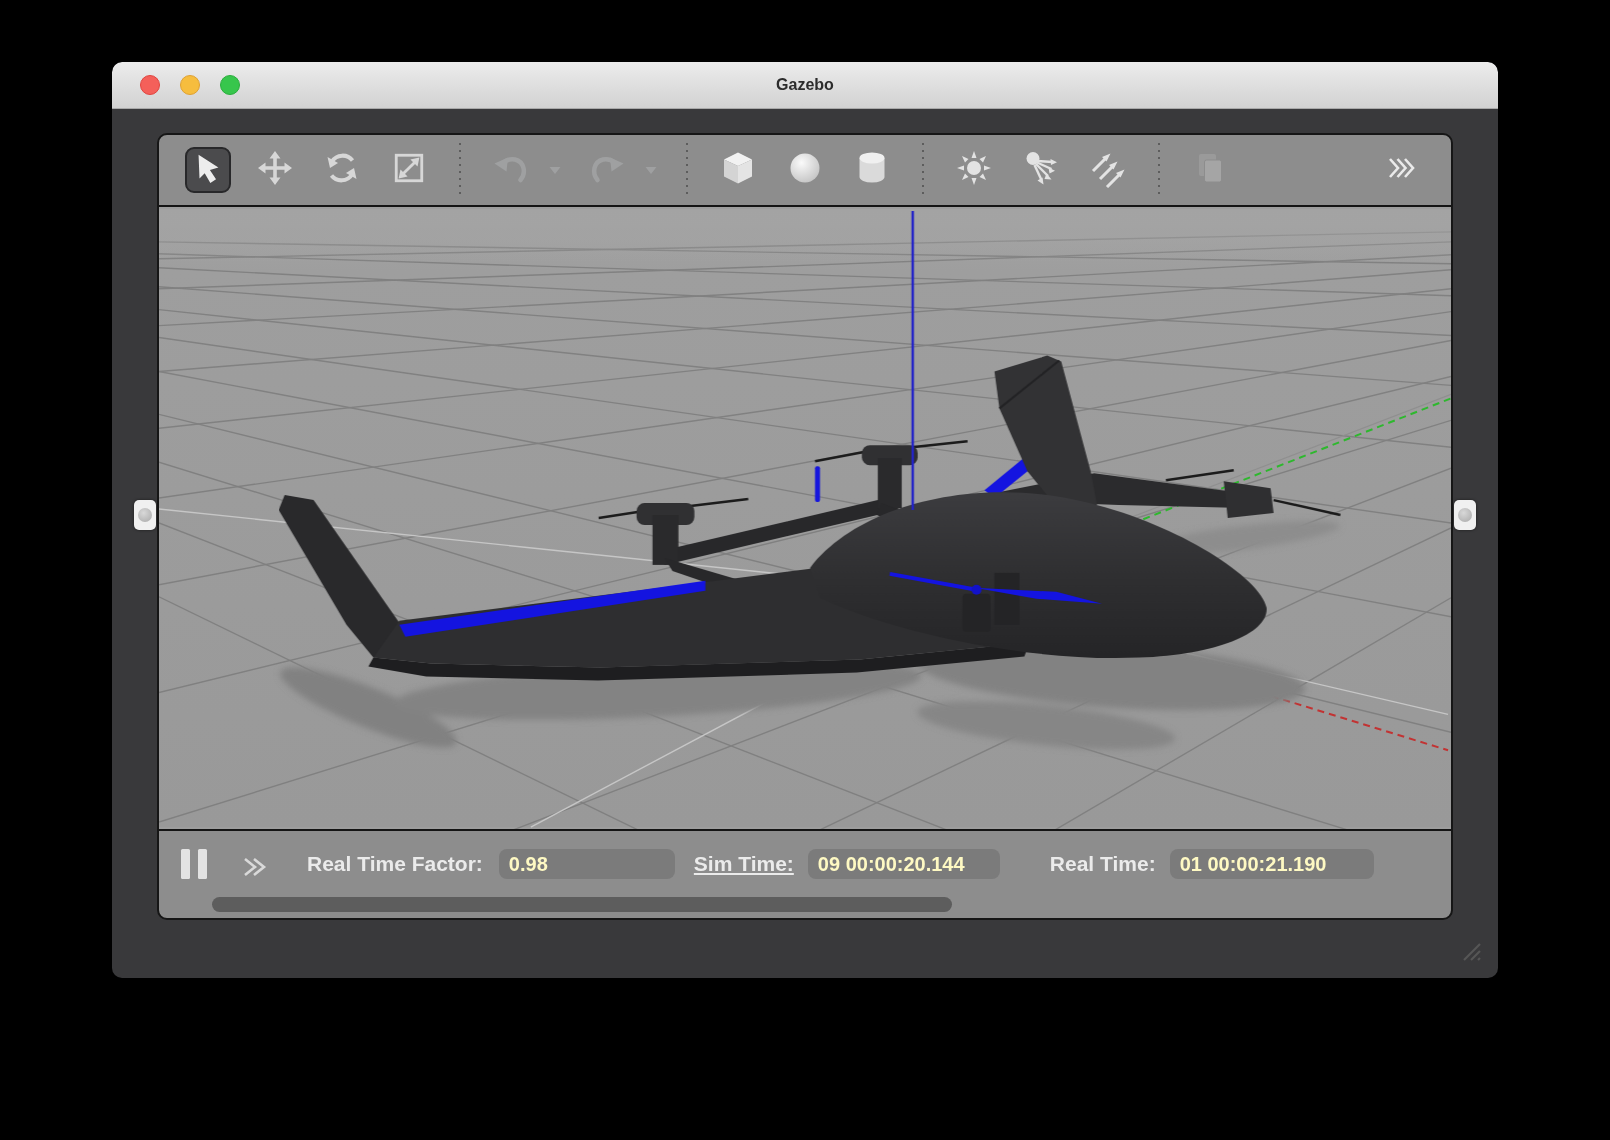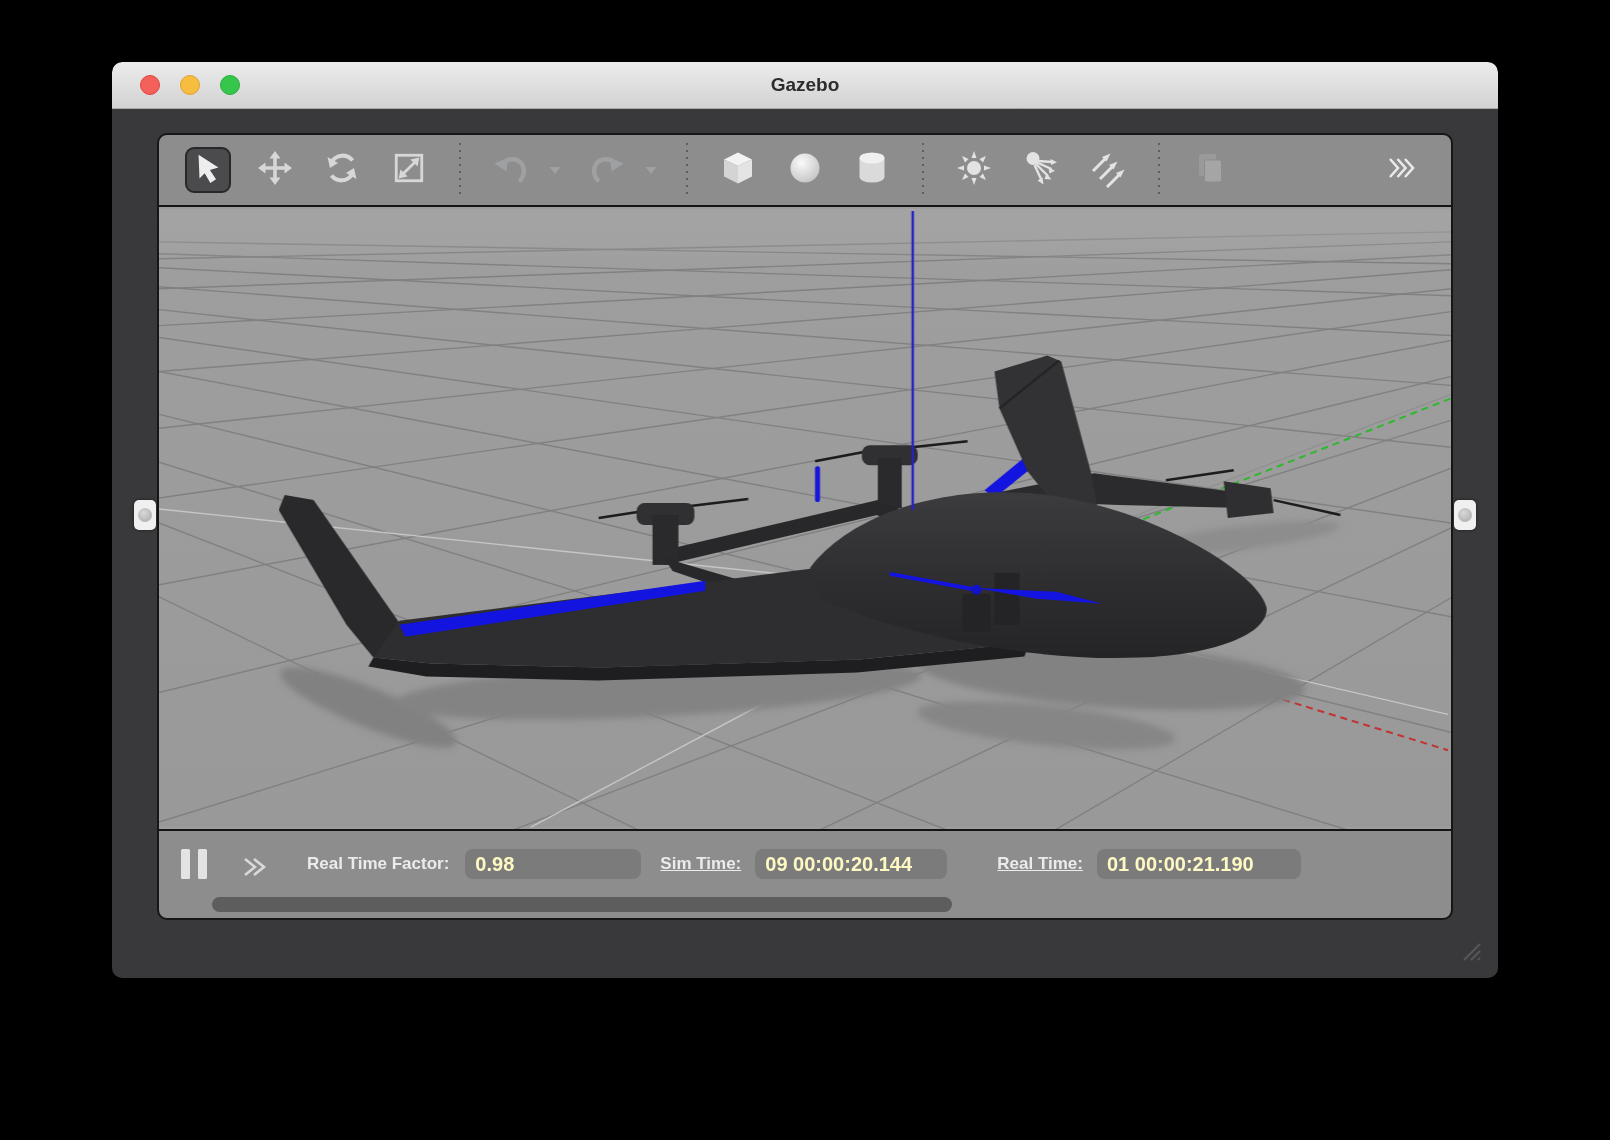--- a/index.html
+++ b/index.html
@@ -3,21 +3,21 @@
 <meta charset="utf-8">
 <style>
   html,body{margin:0;padding:0;background:#000;width:1610px;height:1140px;
     font-family:"Liberation Sans",sans-serif;-webkit-font-smoothing:antialiased;}
   #window{position:absolute;left:112px;top:62px;width:1386px;height:916px;
     background:#39393b;border-radius:10px;overflow:hidden;box-shadow:0 18px 50px rgba(0,0,0,.7);}
   
   #titlebar{position:relative;height:46px;background:linear-gradient(#ececec,#d2d2d2);
     border-bottom:1px solid #a9a9a9;border-radius:10px 10px 0 0;}
   #title{position:absolute;left:0;right:0;top:0;height:46px;line-height:46px;text-align:center;
-    font-size:19px;font-weight:600;color:#2c2c2c;}
+    font-size:16px;font-weight:600;color:#2c2c2c;}
   .tl{position:absolute;top:13px;width:20px;height:20px;border-radius:50%;}
   .tl.red{left:28px;background:#f4605a;border:1px solid #e0443f;box-sizing:border-box;}
   .tl.yellow{left:68px;background:#f6bd3e;border:1px solid #dfa133;box-sizing:border-box;}
   .tl.green{left:108px;background:#37c64c;border:1px solid #2aad3c;box-sizing:border-box;}
   
   #panel{position:absolute;left:45px;top:71px;width:1296px;height:787px;background:#8d8d8d;
     border:2px solid #161616;border-radius:10px;box-sizing:border-box;overflow:hidden;}
   
   #toolbar{position:absolute;left:0;top:0;right:0;height:70px;display:flex;align-items:center;
     padding-left:26px;gap:21px;}
@@ -30,31 +30,31 @@
     background-image:repeating-linear-gradient(#5d5d5d 0 2px,rgba(0,0,0,0) 2px 7px);}
   #toolbar .spacer{flex:1 1 auto;}
   #overflow-btn{margin-right:26px;}
   
   #viewport{position:absolute;left:0;top:70px;width:1292px;height:622px;
     border-top:2px solid #141414;border-bottom:2px solid #141414;box-sizing:content-box;
     background:#9d9d9d;overflow:hidden;}
   #viewport svg{display:block;}
   
   #statusbar{position:absolute;left:0;top:696px;right:0;height:66px;display:flex;align-items:center;}
-  .sb-label{color:#ebebeb;font-size:17px;font-weight:700;white-space:nowrap;}
+  .sb-label{color:#ebebeb;font-size:21px;font-weight:700;white-space:nowrap;}
   .sb-field{background:#7b7b7b;border-radius:8px;color:#fef9c3;font-size:20px;font-weight:700;
     height:30px;display:flex;align-items:center;padding:0 10px;box-sizing:border-box;white-space:nowrap;overflow:hidden;}
   #pause-btn{margin-left:22px;display:flex;gap:8px;cursor:pointer;}
   #pause-btn div{width:9px;height:30px;background:#e3e3e3;border-radius:1.5px;}
   #sb-expand{margin-left:34px;margin-top:10px;}
   #rtf-label{margin-left:38px;}
   #rtf-field{margin-left:16px;width:176px;}
   #sim-label{margin-left:19px;text-decoration:underline;}
   #sim-field{margin-left:14px;width:192px;}
-  #real-label{margin-left:50px;text-decoration:underline;}
+  #real-label{margin-left:50px;}
   #real-field{margin-left:14px;width:204px;}
   
   #hscroll{position:absolute;left:53px;bottom:6px;width:740px;height:15px;border-radius:7.5px;
     background:#5d5d5d;}
   
   .handle{position:absolute;width:22px;height:30px;background:#f0f0f0;border-radius:5px;
     box-shadow:0 0 3px rgba(0,0,0,.55);display:flex;align-items:center;justify-content:center;}
   .handle .dot{width:14px;height:14px;border-radius:50%;
     background:radial-gradient(circle at 40% 35%,#d8d8d8,#a8a8a8);}
   #handle-left{left:22px;top:438px;}

